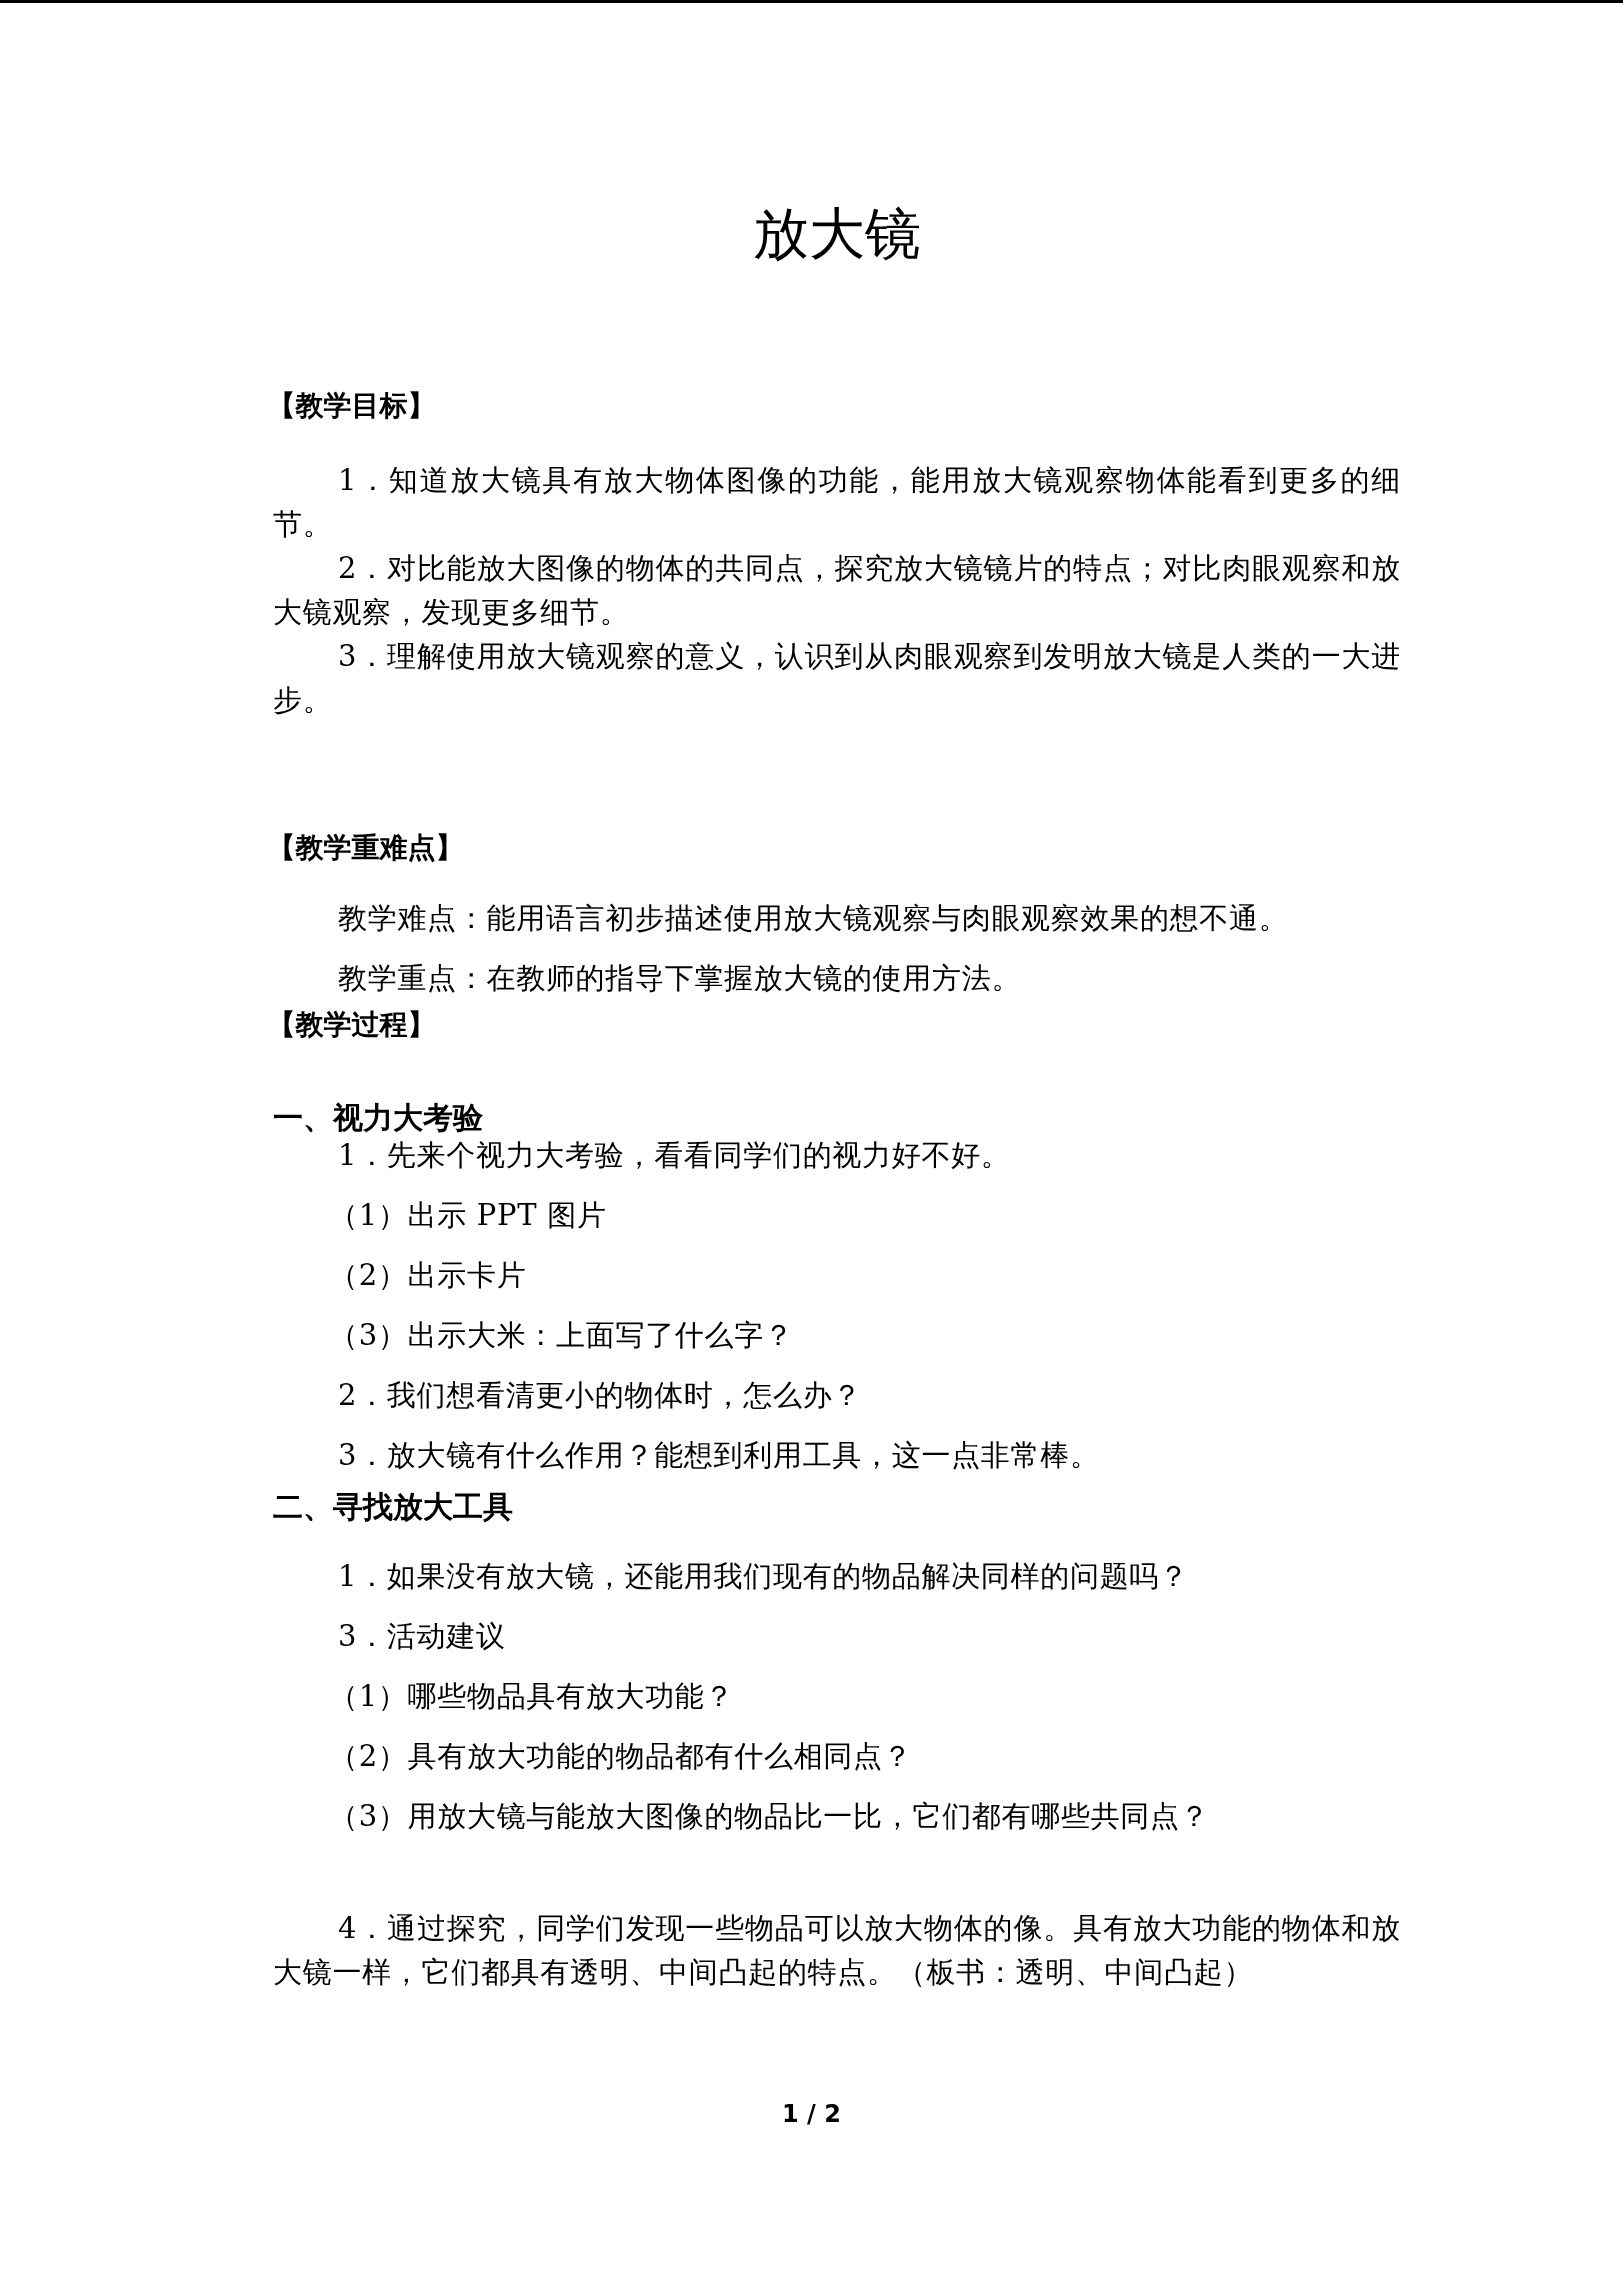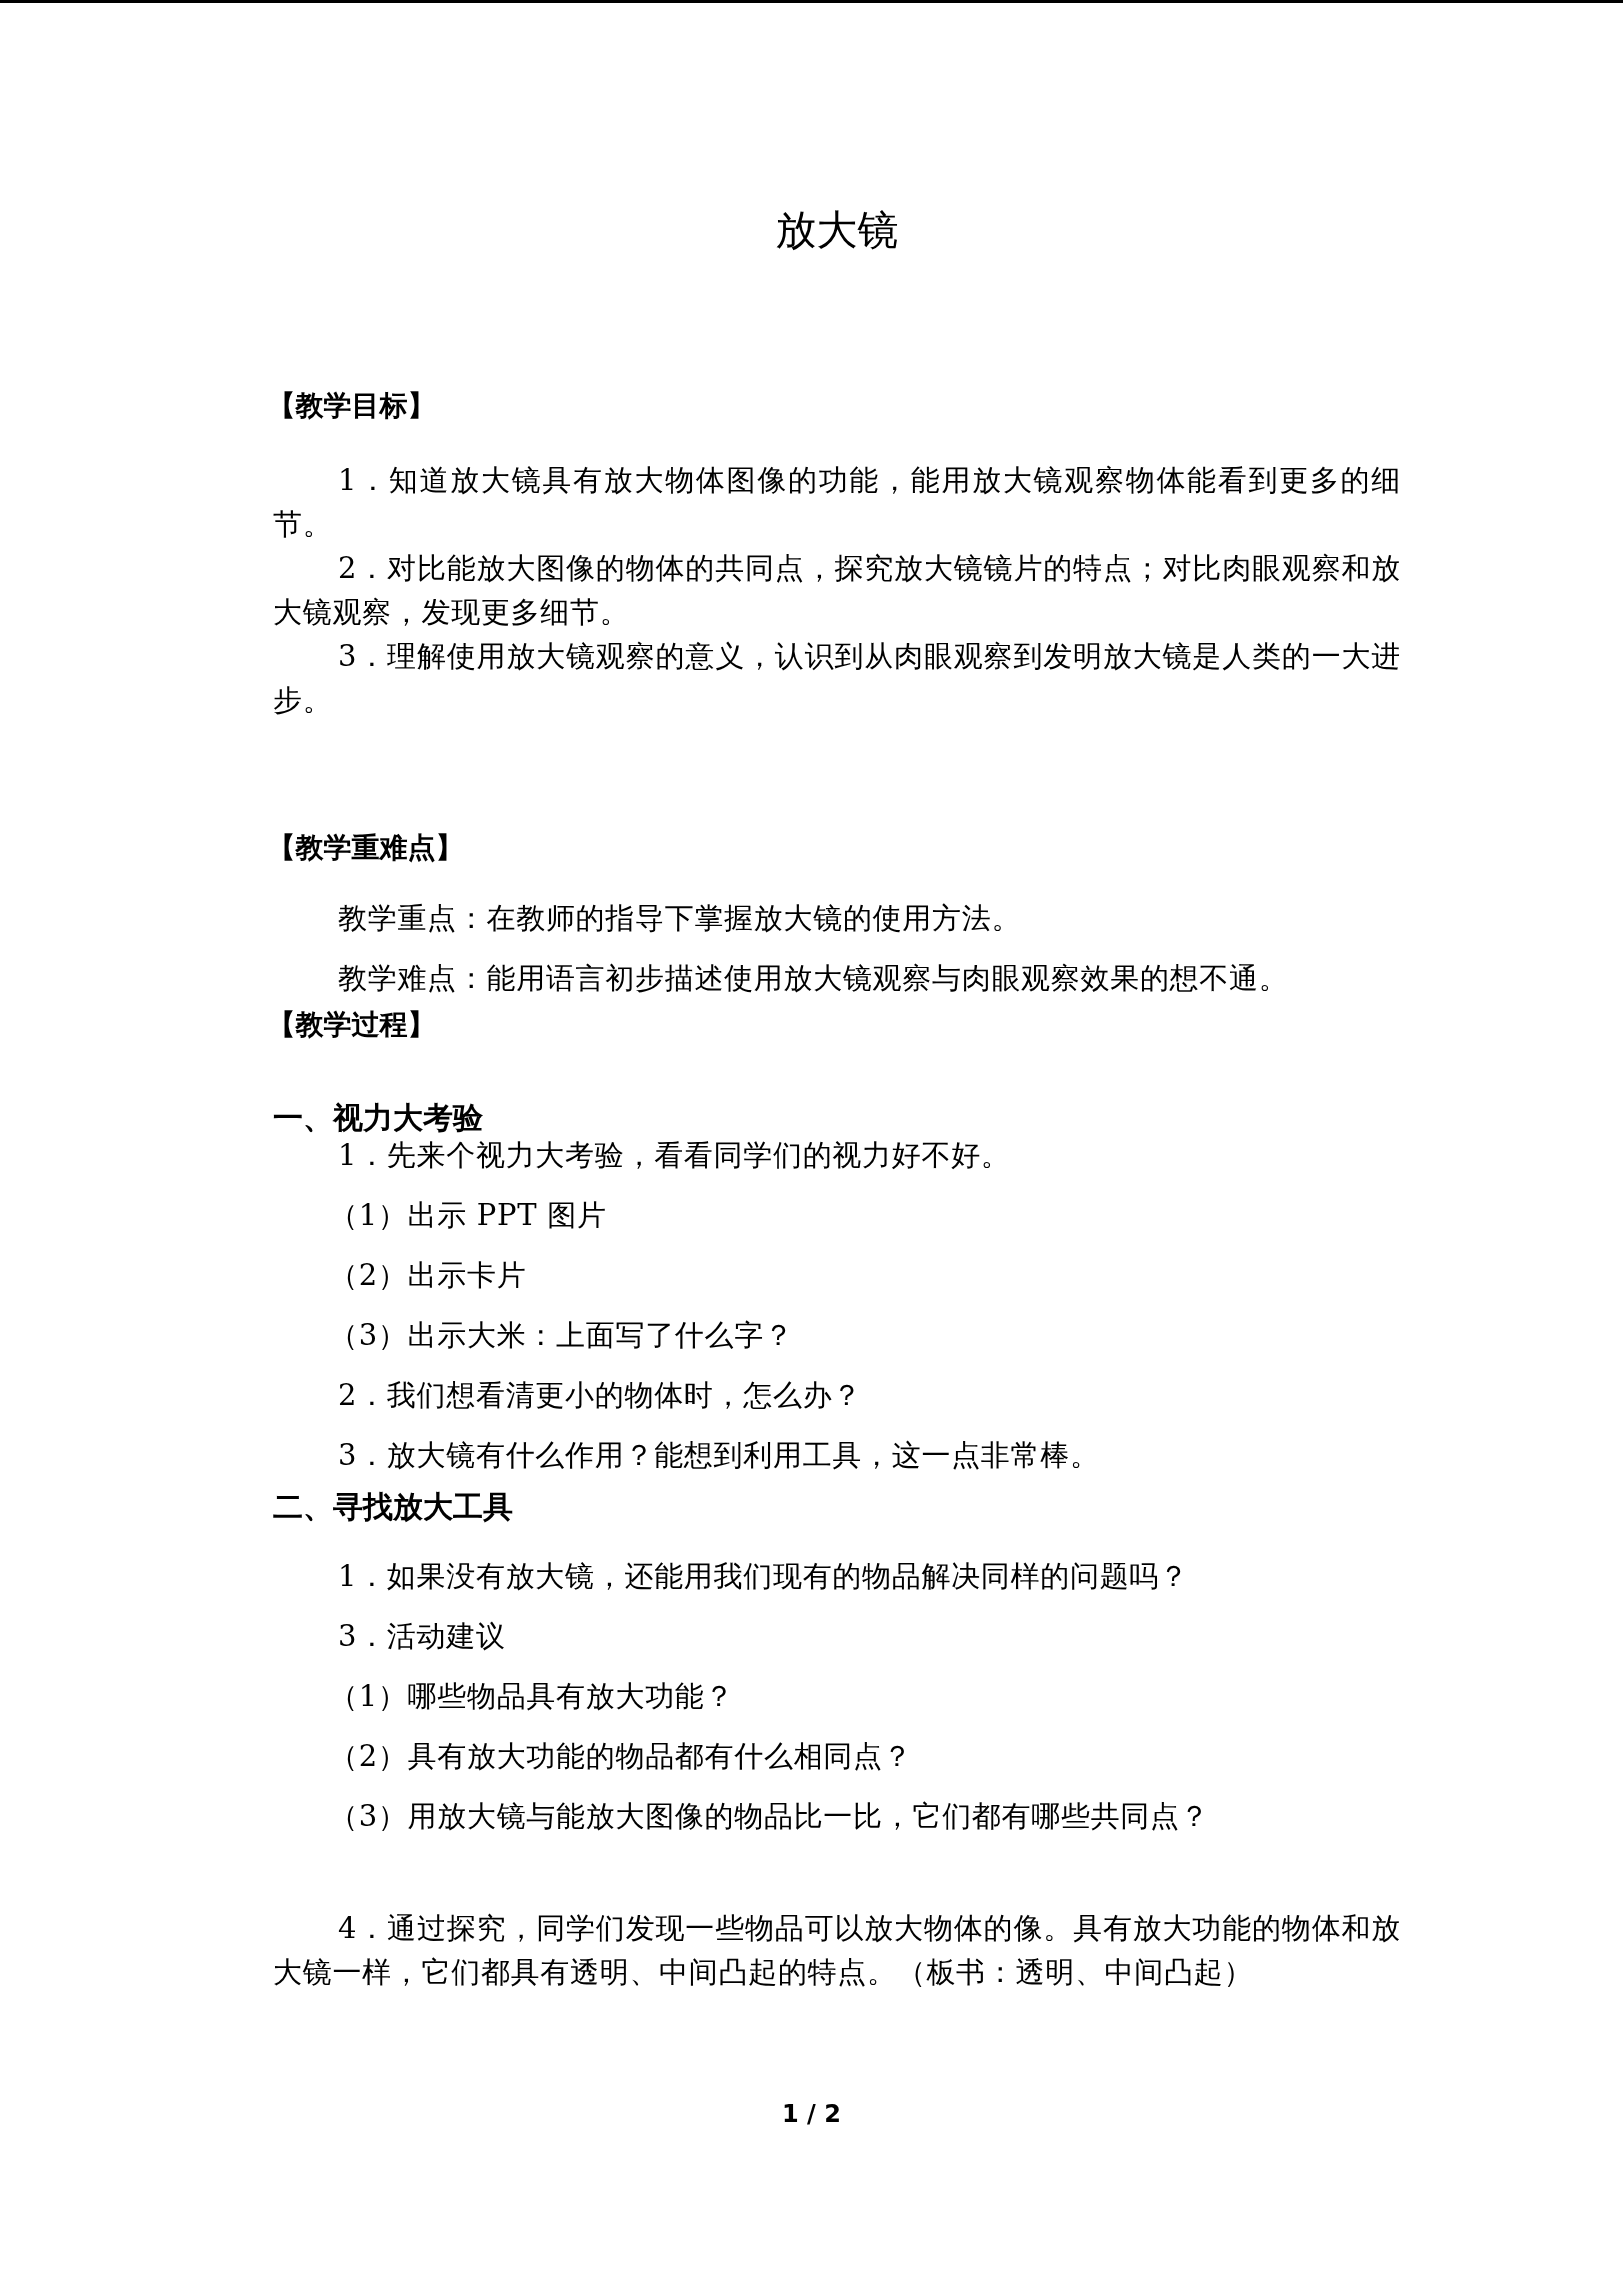--- a/index.html
+++ b/index.html
@@ -1,21 +1,21 @@
 <!DOCTYPE html>
 <html style="font-size:11px"><head>
   <meta charset="utf-8">
   <style>
     html, body { margin: 0; padding: 0; background: #ffffff; }
     body { width: 1623px; height: 2295px; position: relative; overflow: hidden;
            font-family: "DejaVu Serif", "Liberation Serif", serif; color: #000; }
     .top-rule { position: absolute; left: 0; top: 0; width: 1623px; height: 2.7px; background: #000; }
     .page { position: absolute; left: 273px; top: 0; width: 1128px; }
     .title { position: absolute; left: 0; width: 1128px; top: 206px; text-align: center;
-             font-size: 41px; line-height: 55px; font-family: Liberation Mono, monospace; }
+             font-size: 56px; line-height: 55px; font-family: Liberation Sans, sans-serif; }
     .block { position: absolute; left: 0; width: 1128px; }
     .h-bracket { font-family: Liberation Sans, sans-serif; font-weight: bold;
                  font-size: 28px; line-height: 48px; margin-left: -5.5px; }
     .h-sec { font-family: "DejaVu Sans", "Liberation Sans", sans-serif; font-weight: bold;
              font-size: 30px; line-height: 41px; }
     .p { font-size: 29px; line-height: 44px; text-indent: 65px; text-align: justify;
          text-align-last: left; letter-spacing: 0.7px; }
     .line { font-size: 29px; line-height: 41px; padding-left: 65px; letter-spacing: 0.7px; white-space: nowrap; }
     .sub { font-size: 29px; line-height: 41px; padding-left: 56px; letter-spacing: 0.7px; white-space: nowrap; }
     .footer { position: absolute; left: 0; width: 1623px; top: 2100px; text-align: center;
@@ -36,22 +36,22 @@
   <div class="block" style="top:458px;">
     <div class="p">1．知道放大镜具有放大物体图像的功能，能用放大镜观察物体能看到更多的细节。</div>
     <div class="p">2．对比能放大图像的物体的共同点，探究放大镜镜片的特点；对比肉眼观察和放大镜观察，发现更多细节。</div>
     <div class="p">3．理解使用放大镜观察的意义，认识到从肉眼观察到发明放大镜是人类的一大进步。</div>
   </div>
 
   <div class="block" style="top:824px;">
     <div class="h-bracket">【教学重难点】</div>
   </div>
   <div class="block" style="top:888px;">
+    <div class="line" style="line-height:60px;">教学难点：能用语言初步描述使用放大镜观察与肉眼观察效果的想不通。</div>
     <div class="line" style="line-height:60px;">教学重点：在教师的指导下掌握放大镜的使用方法。</div>
-    <div class="line" style="line-height:60px;">教学难点：能用语言初步描述使用放大镜观察与肉眼观察效果的想不通。</div>
   </div>
 
   <div class="block" style="top:1001px;">
     <div class="h-bracket">【教学过程】</div>
   </div>
 
   <div class="block" style="top:1065px;margin-top:32px;">
     <div class="h-sec">一、视力大考验</div>
   </div>
   <div class="block" style="top:1125px;">

